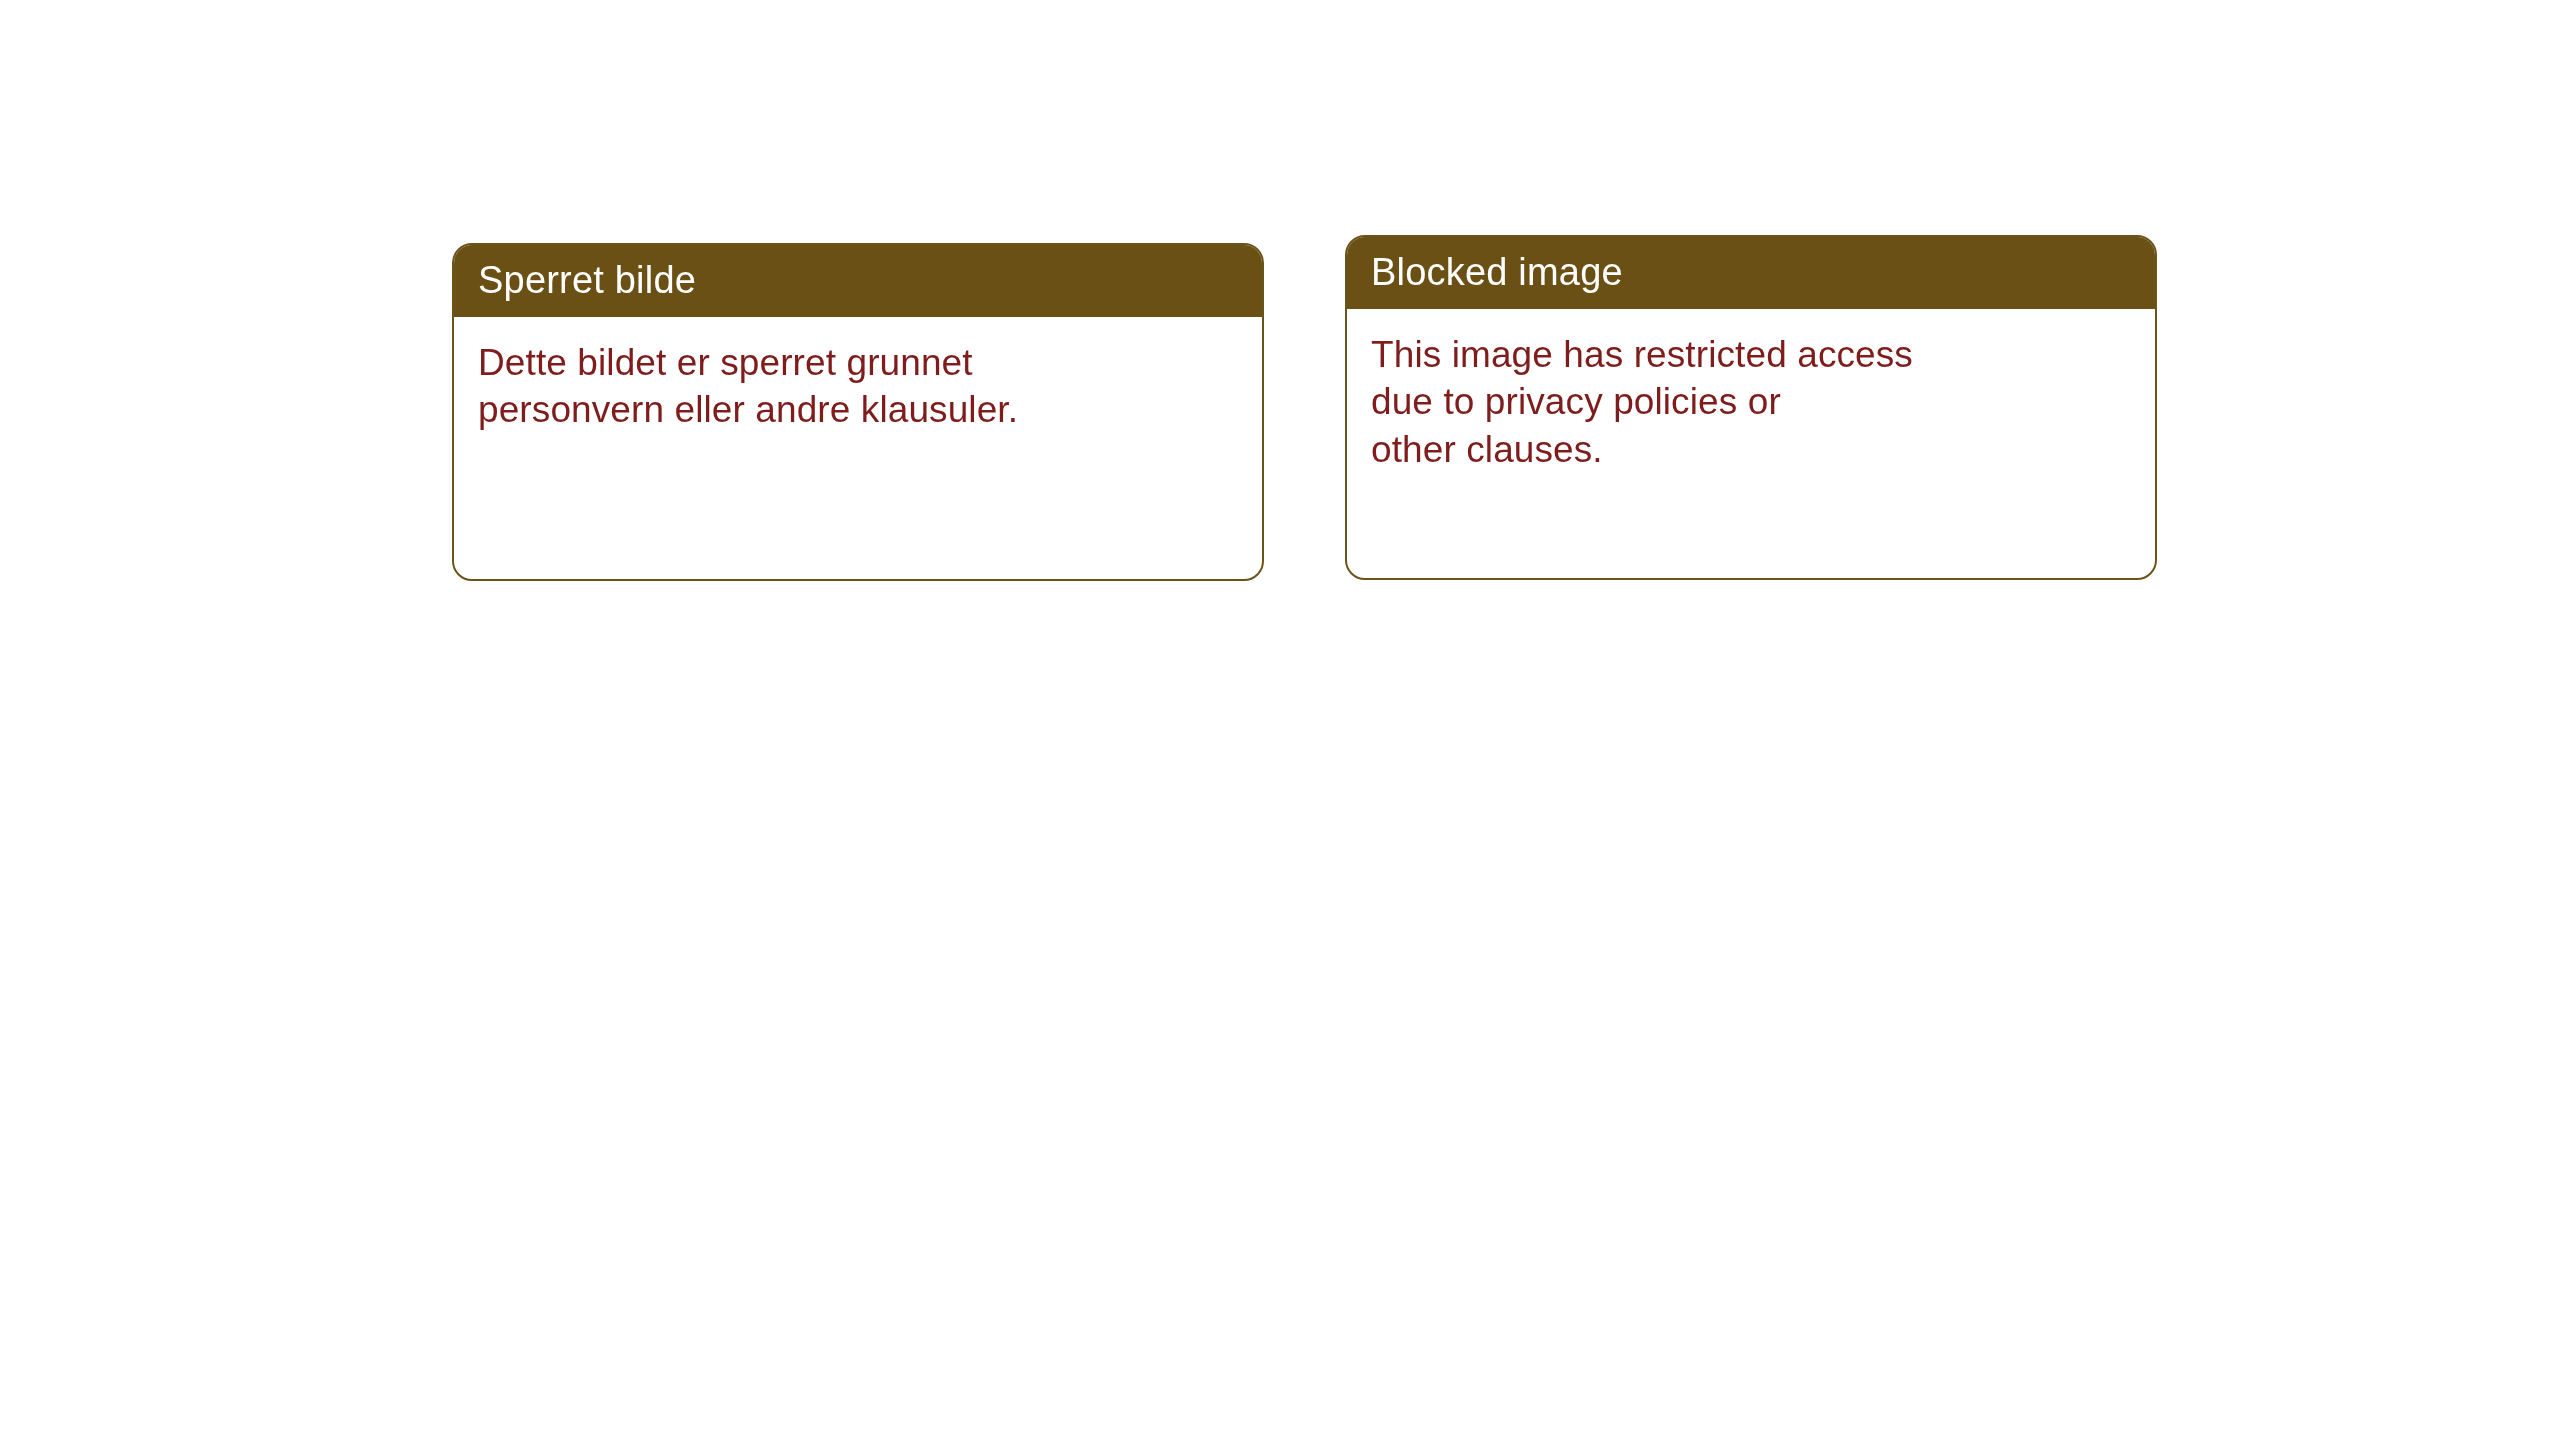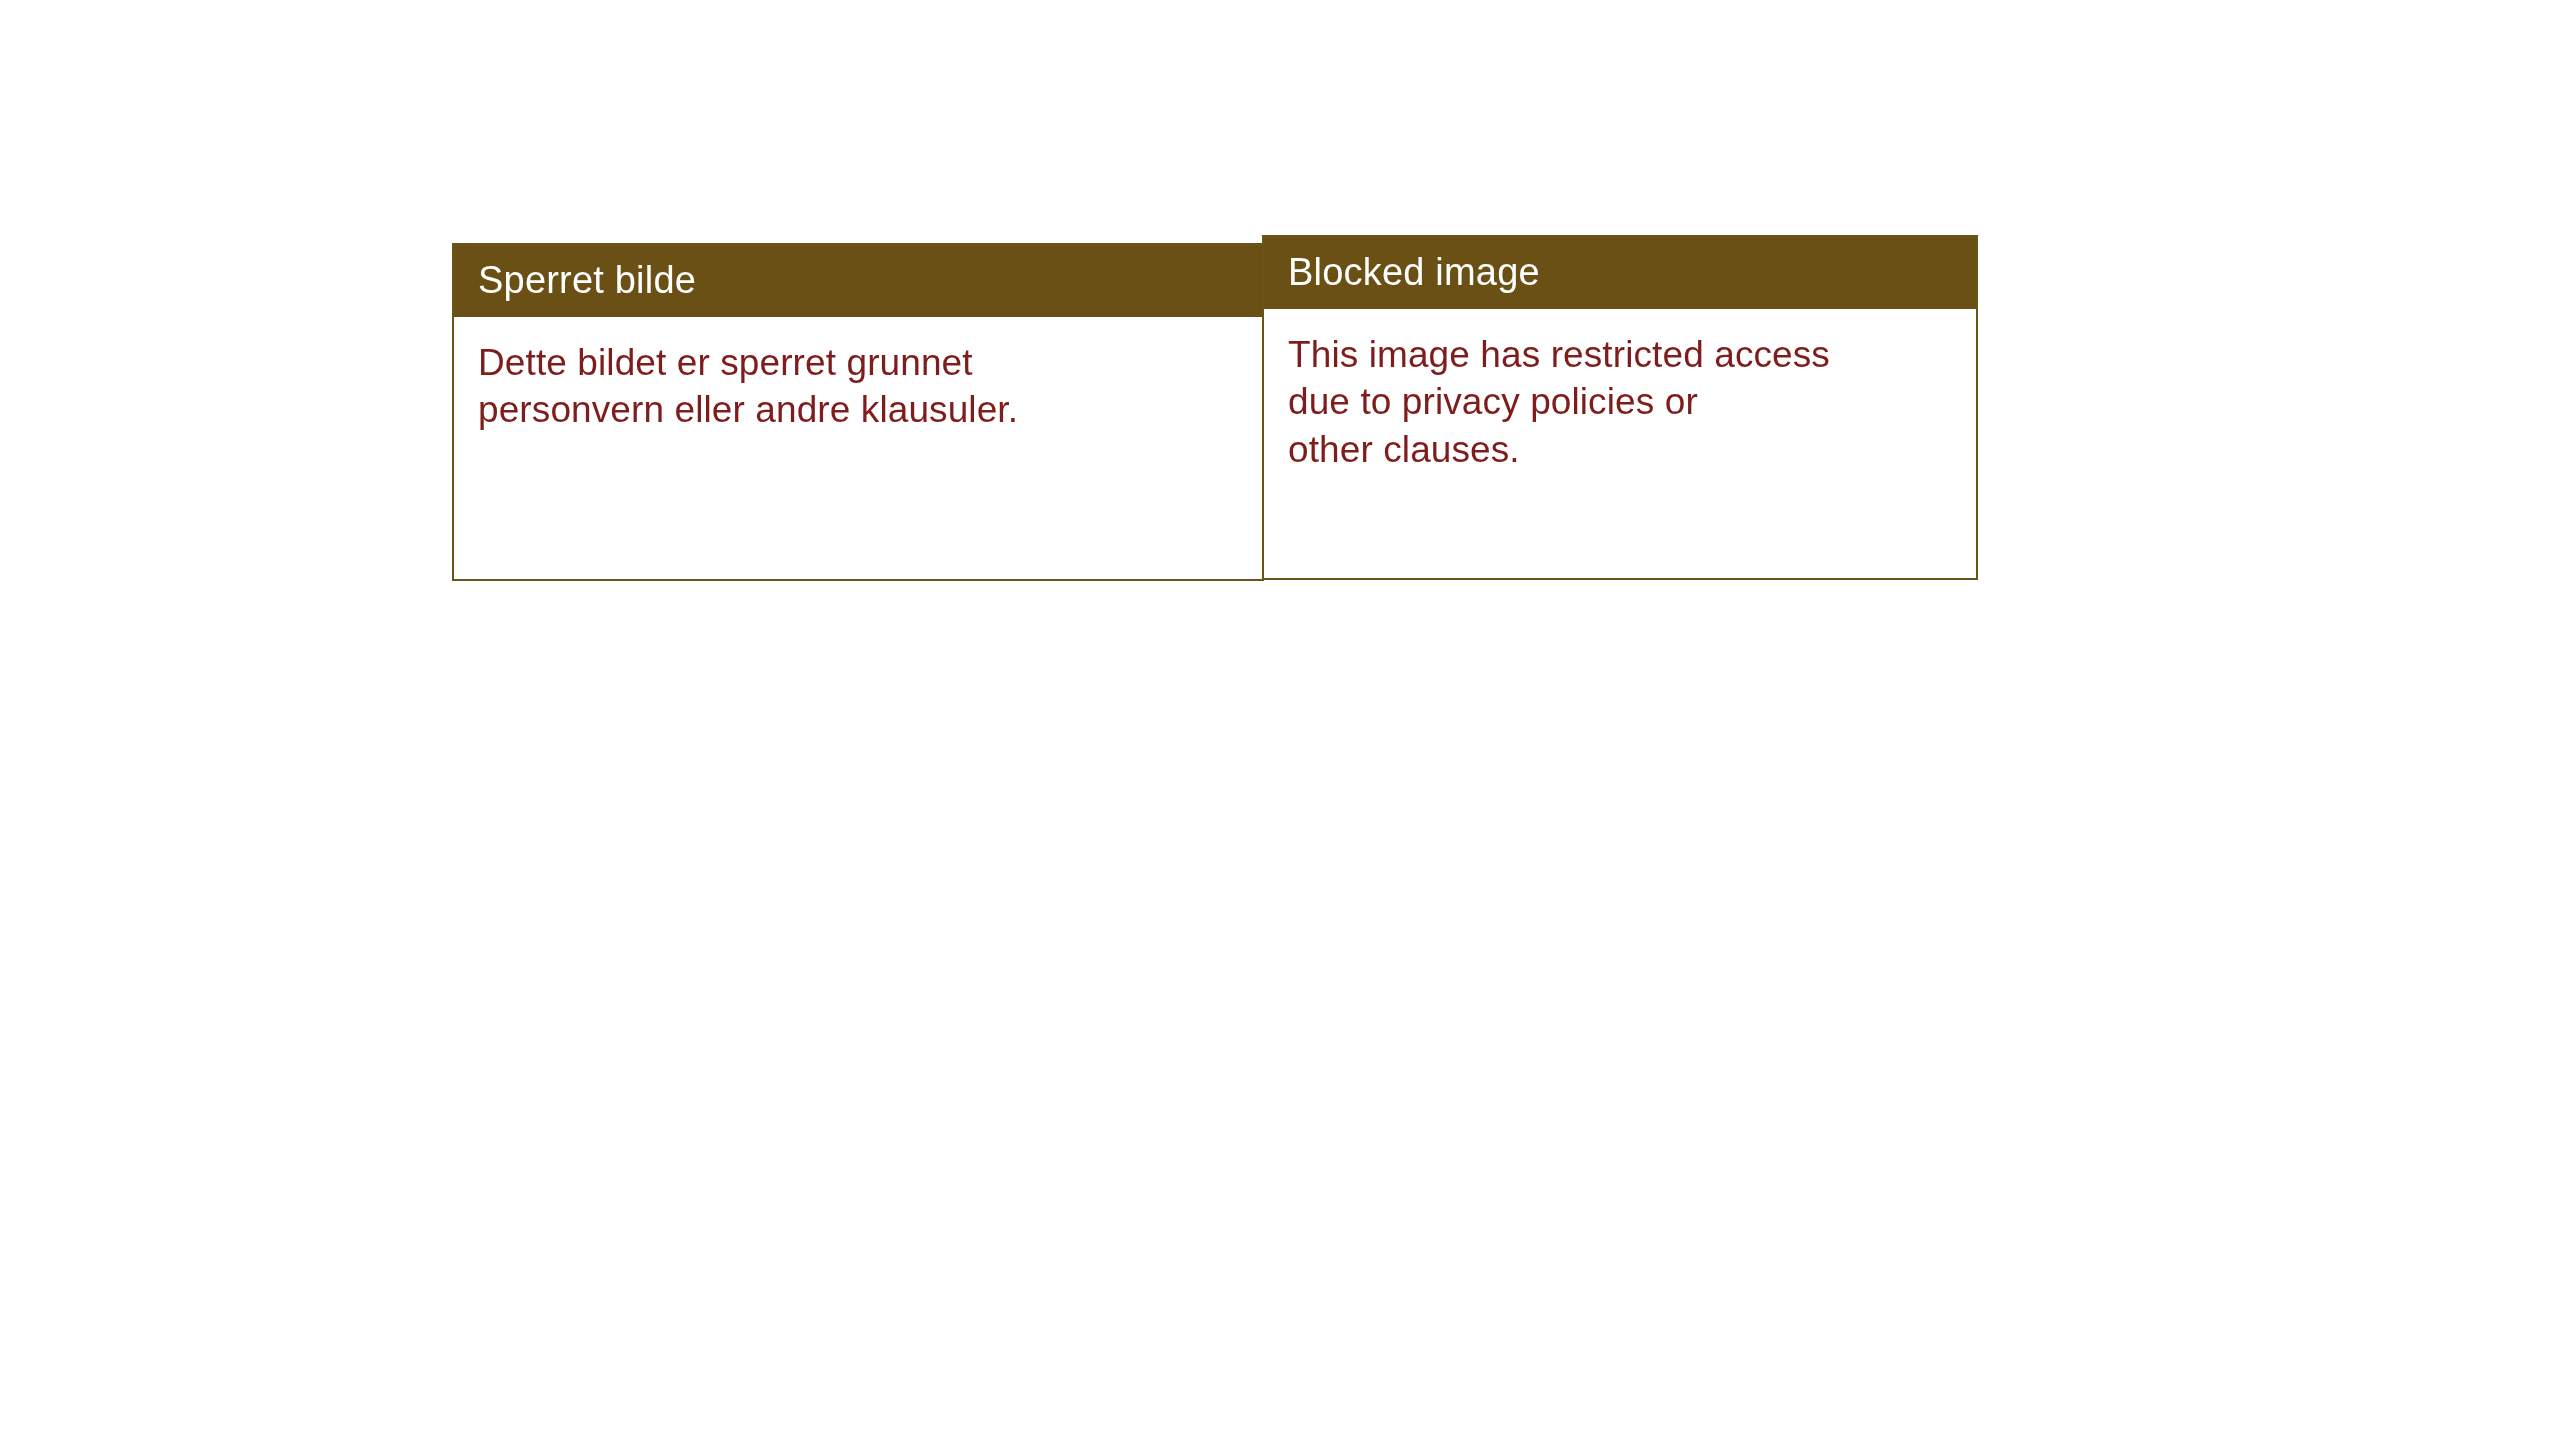--- a/index.html
+++ b/index.html
@@ -18,21 +18,21 @@
     position: relative;
     width: 2560px;
     height: 1440px;
     background: #ffffff;
   }
   .notice-card {
     position: absolute;
     box-sizing: border-box;
     background: #ffffff;
     border: 2px solid #6b541a;
-    border-radius: 0;
+    border-radius: 20px;
     overflow: hidden;
   }
   .notice-card .card-header {
     background: #6b5016;
     color: #ffffff;
     font-size: 38px;
     line-height: 1.0;
     padding: 16px 24px 18px 24px;
     font-weight: 400;
     letter-spacing: 0.2px;
@@ -50,23 +50,23 @@
 
   
   #card-no {
     left: 452px;
     top: 243px;
     width: 812px;
     height: 338px;
   }
   
   #card-en {
-    left: 1262px;
+    left: 1345px;
     top: 235px;
-    width: 716px;
+    width: 812px;
     height: 345px;
   }
 </style>
 </head>
 <body>
 
 <div class="stage">
 
   <div class="notice-card" id="card-no">
     <div class="card-header">Sperret bilde</div>

